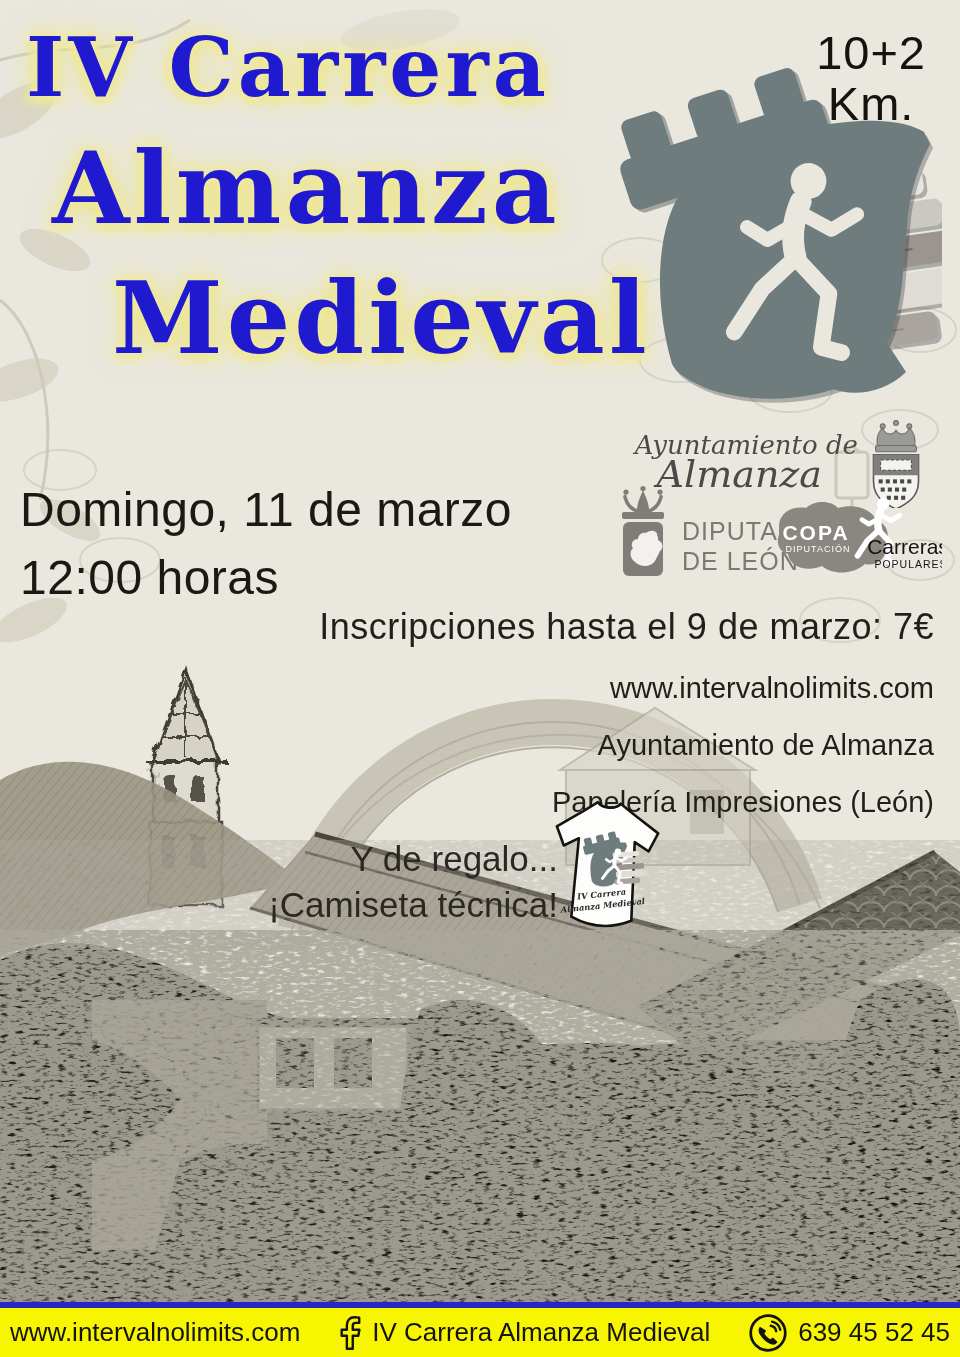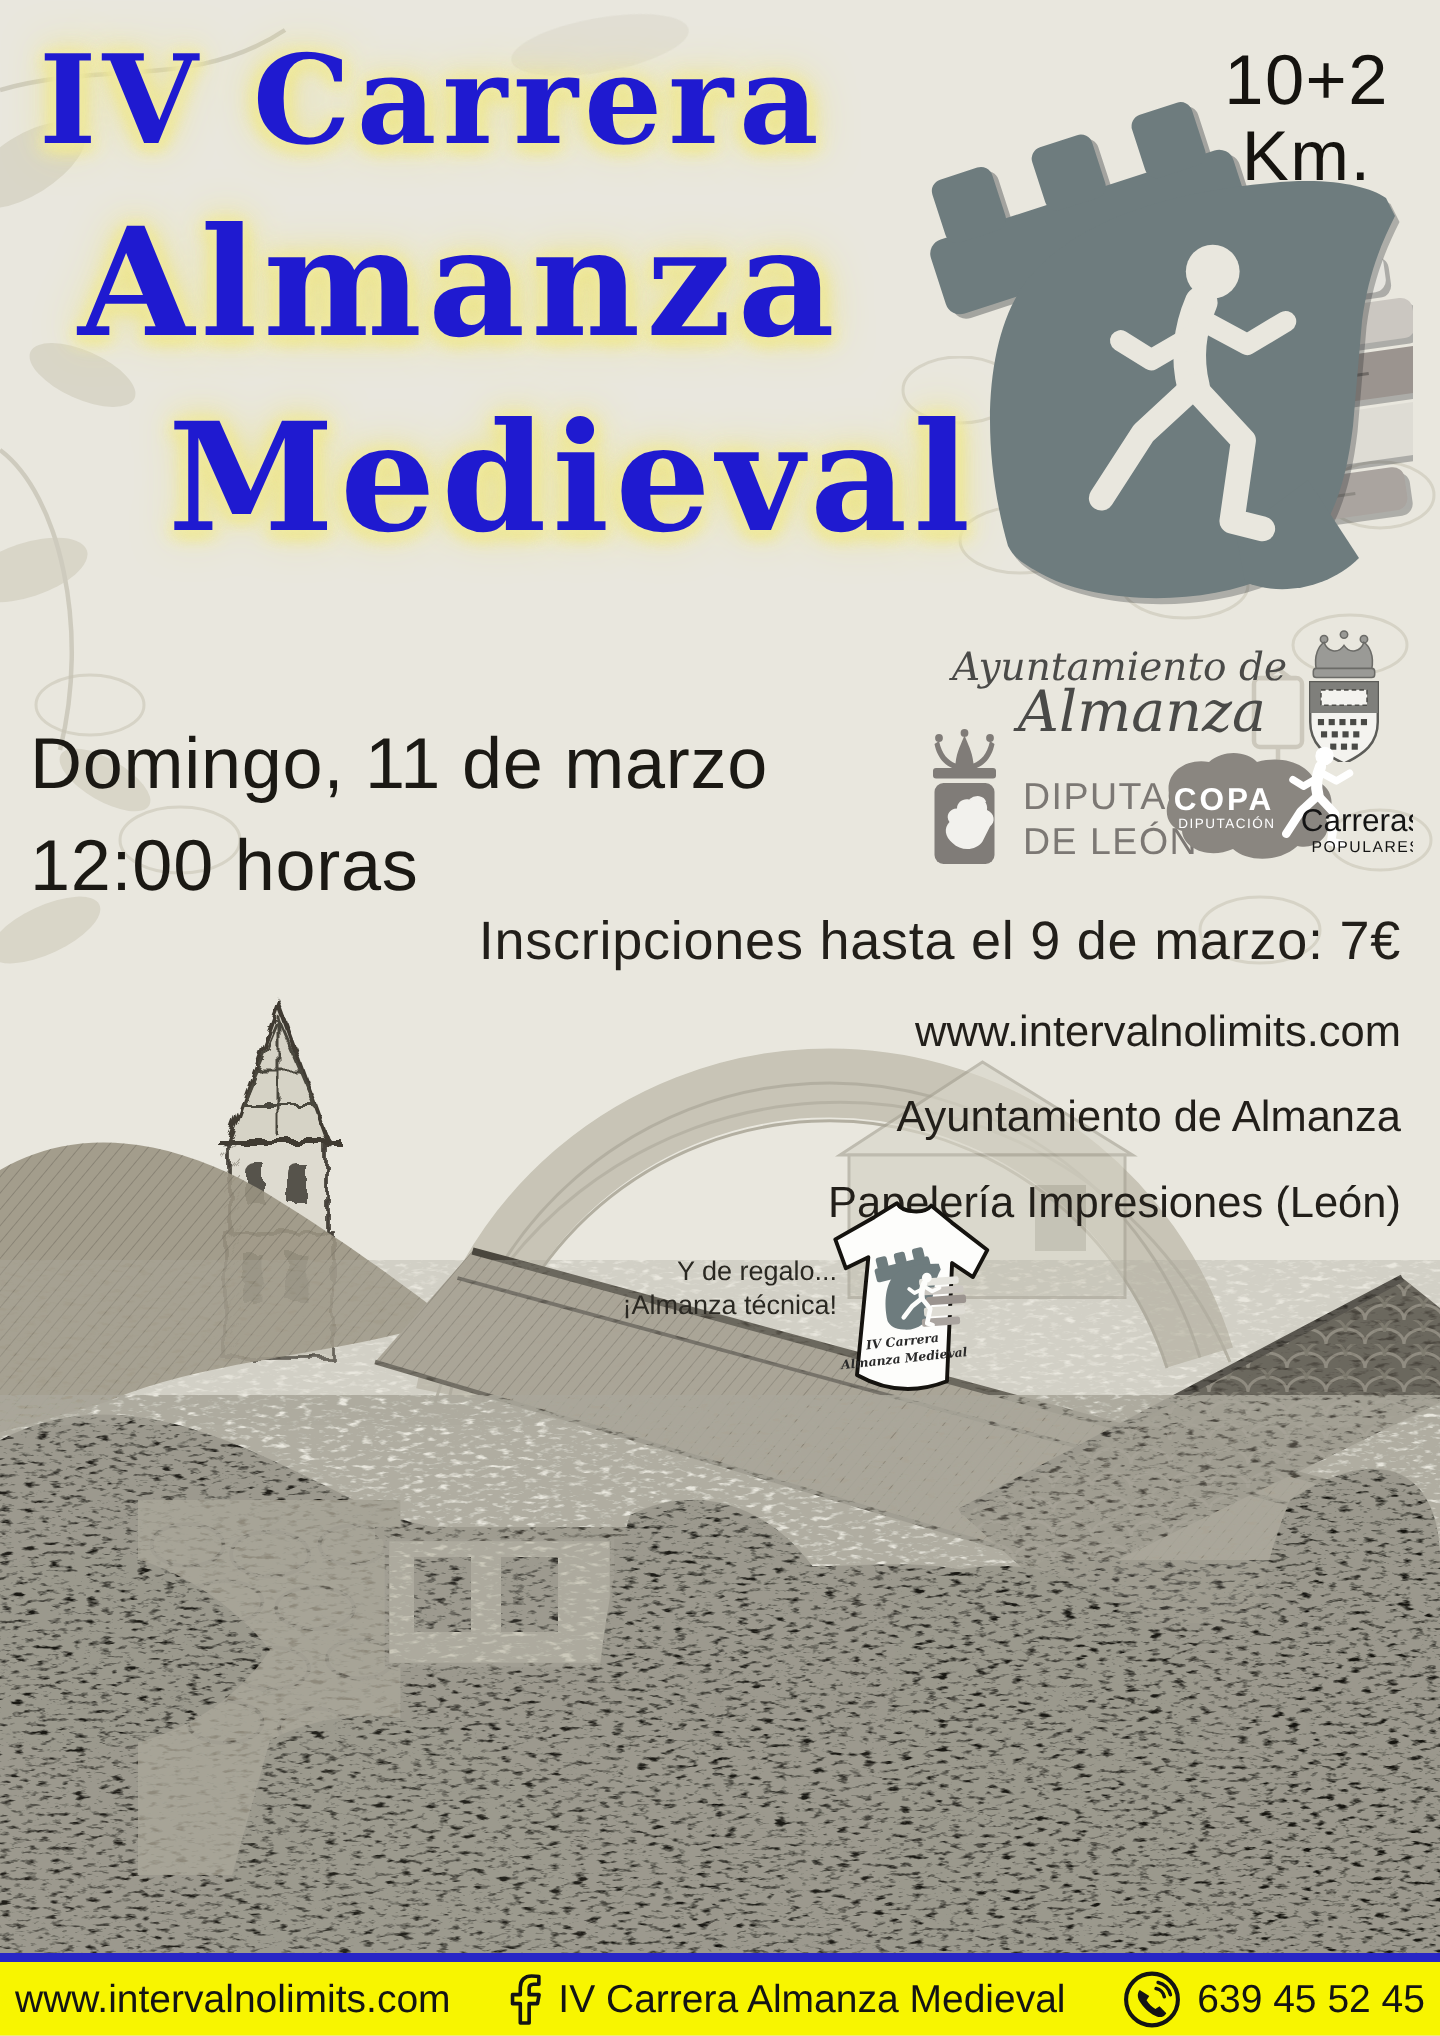--- a/index.html
+++ b/index.html
@@ -19,36 +19,36 @@
   #title3{left:112px;top:268px;font-size:100px;}
 
   #distance{position:absolute;right:34px;top:28px;text-align:center;font-size:47px;color:#15130f;
     line-height:1.08;letter-spacing:1px;}
 
   #mainLogo{position:absolute;left:612px;top:34px;width:330px;height:372px;}
 
   #dateBlock{position:absolute;left:20px;top:428px;font-size:48px;color:#1b1914;line-height:1.42;
     letter-spacing:0.5px;margin-top:48px;}
 
-  #aytoText{position:absolute;right:102px;top:432px;text-align:right;
+  #aytoText{position:absolute;right:102px;top:432px;text-align:center;
     font-family:"DejaVu Serif",serif;font-style:italic;color:#4a4a48;line-height:1.05;}
   #aytoText .l1{font-size:26px;}
   #aytoText .l2{font-size:38px;margin-top:-4px;padding-right:14px;}
   #aytoCrest{position:absolute;left:860px;top:420px;}
 
   #dipu{position:absolute;left:616px;top:486px;display:flex;gap:12px;}
   #dipuText{font-size:25px;color:#7c7874;letter-spacing:1px;line-height:1.2;margin-top:30px;}
 
   #copa{position:absolute;left:770px;top:494px;}
 
   #reg{position:absolute;right:26px;top:594px;text-align:right;color:#221f1a;}
   #reg .head{font-size:36px;letter-spacing:0.5px;margin-top:12px;}
   #reg .item{font-size:29px;margin-top:24px;}
 
-  #gift{position:absolute;right:402px;top:836px;text-align:right;font-size:18px;color:#2a2822;
+  #gift{position:absolute;right:402px;top:836px;text-align:right;font-size:35px;color:#2a2822;
     line-height:1.3;}
 
   #tshirt{position:absolute;left:548px;top:798px;transform:rotate(4deg);}
 
   #footer{position:absolute;left:0;bottom:0;width:100%;height:55px;background:#f8f500;
     border-top:6px solid #2826c6;display:flex;align-items:center;justify-content:space-between;
     padding:0 10px;box-sizing:border-box;font-size:26px;color:#141414;white-space:nowrap;}
   .fgroup{display:flex;align-items:center;gap:10px;}
 </style>
 </head>
@@ -322,21 +322,21 @@
 
   <div id="reg">
     <div class="head">Inscripciones hasta el 9 de marzo: 7€</div>
     <div class="item">www.intervalnolimits.com</div>
     <div class="item">Ayuntamiento de Almanza</div>
     <div class="item">Papelería Impresiones (León)</div>
   </div>
 
   <div id="gift">
     <div>Y de regalo...</div>
-    <div>¡Almanza técnica!</div>
+    <div>¡Camiseta técnica!</div>
   </div>
 
   <svg id="tshirt" width="114" height="136" viewBox="0 0 110 130">
     <path d="M30,14 L44,4 C48,10 62,10 66,4 L80,14 L104,30 L96,48 L82,40 L84,116 C65,125 45,125 26,116
              L28,40 L14,48 L6,30 Z" fill="#fdfdfb" stroke="#15130f" stroke-width="2.5" stroke-linejoin="round"></path>
     <path d="M44,4 C48,10 62,10 66,4" fill="none" stroke="#15130f" stroke-width="2"></path>
     <g transform="translate(33,26) scale(0.30)">
       <g transform="rotate(-18 60 70)" fill="#6e7c7e">
         <rect x="0" y="52" width="120" height="30" rx="6"></rect>
         <rect x="8" y="30" width="24" height="26" rx="5"></rect>

